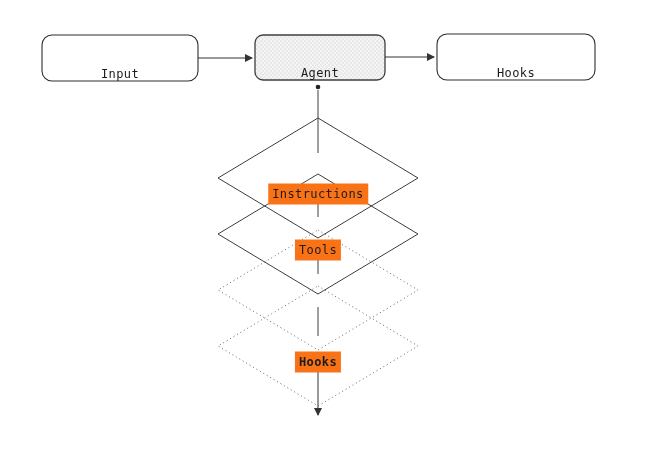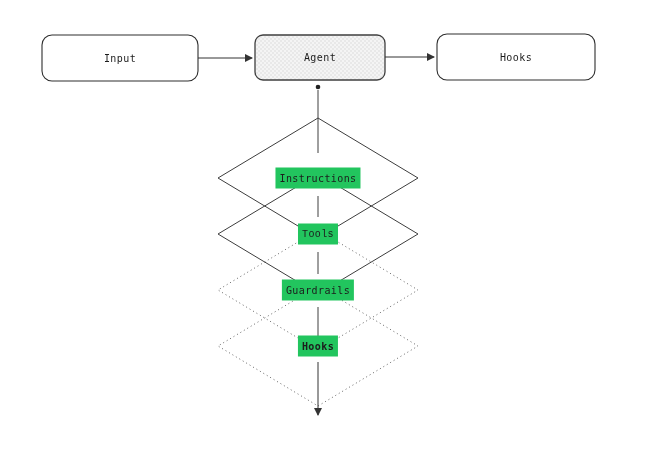--- a/index.html
+++ b/index.html
@@ -16,36 +16,37 @@
     font-family: "DejaVu Sans Mono", "Liberation Mono", monospace;
   }
   .stage svg {
     position: absolute;
     left: 0;
     top: 0;
   }
   .lbl {
     position: absolute;
     transform: translate(-50%, -50%);
-    font-size: 10px;
+    font-size: 12px;
     letter-spacing: 0.4px;
     color: #1c1c1c;
     white-space: nowrap;
     line-height: 15px;
+    margin-top: 16px;
   }
   .lbl.masked {
-    background: #22c55e;
+    background: #f97316;
     padding: 3px 4px;
   }
   
   .pos-input   { left: 120px; top: 58px; }
   .pos-agent   { left: 320px; top: 57px; text-align: center; }
   .pos-output  { left: 516px; top: 57px; }
   .pos-layer-0 { left: 318px; top: 178px; }
-  .pos-layer-1 { left: 318px; top: 234px; font-family: Liberation Mono, monospace; }
+  .pos-layer-1 { left: 318px; top: 234px; }
   .pos-layer-2 { left: 318px; top: 290px; }
   .pos-layer-3 { left: 318px; top: 346px; font-weight: bold; }
 </style>
 </head>
 <body>
 
 <div class="stage">
 
   <svg width="664" height="458" viewBox="0 0 664 458">
     <defs>
@@ -75,16 +76,15 @@
     <line x1="198" y1="58" x2="252" y2="58" stroke="#333333" stroke-width="1" marker-end="url(#ah)"></line>
     <line x1="385" y1="57" x2="434" y2="57" stroke="#333333" stroke-width="1" marker-end="url(#ah)"></line>
   </svg>
 
   <div class="lbl pos-input">Input</div>
   <div class="lbl pos-agent">Agent</div>
   <div class="lbl pos-output">Hooks</div>
 
   <div class="lbl masked pos-layer-0">Instructions</div>
   <div class="lbl masked pos-layer-1">Tools</div>
-  <div class="lbl masked pos-layer-2">Guardrails</div>
   <div class="lbl masked pos-layer-3">Hooks</div>
 
 </div>
 
 </body></html>

